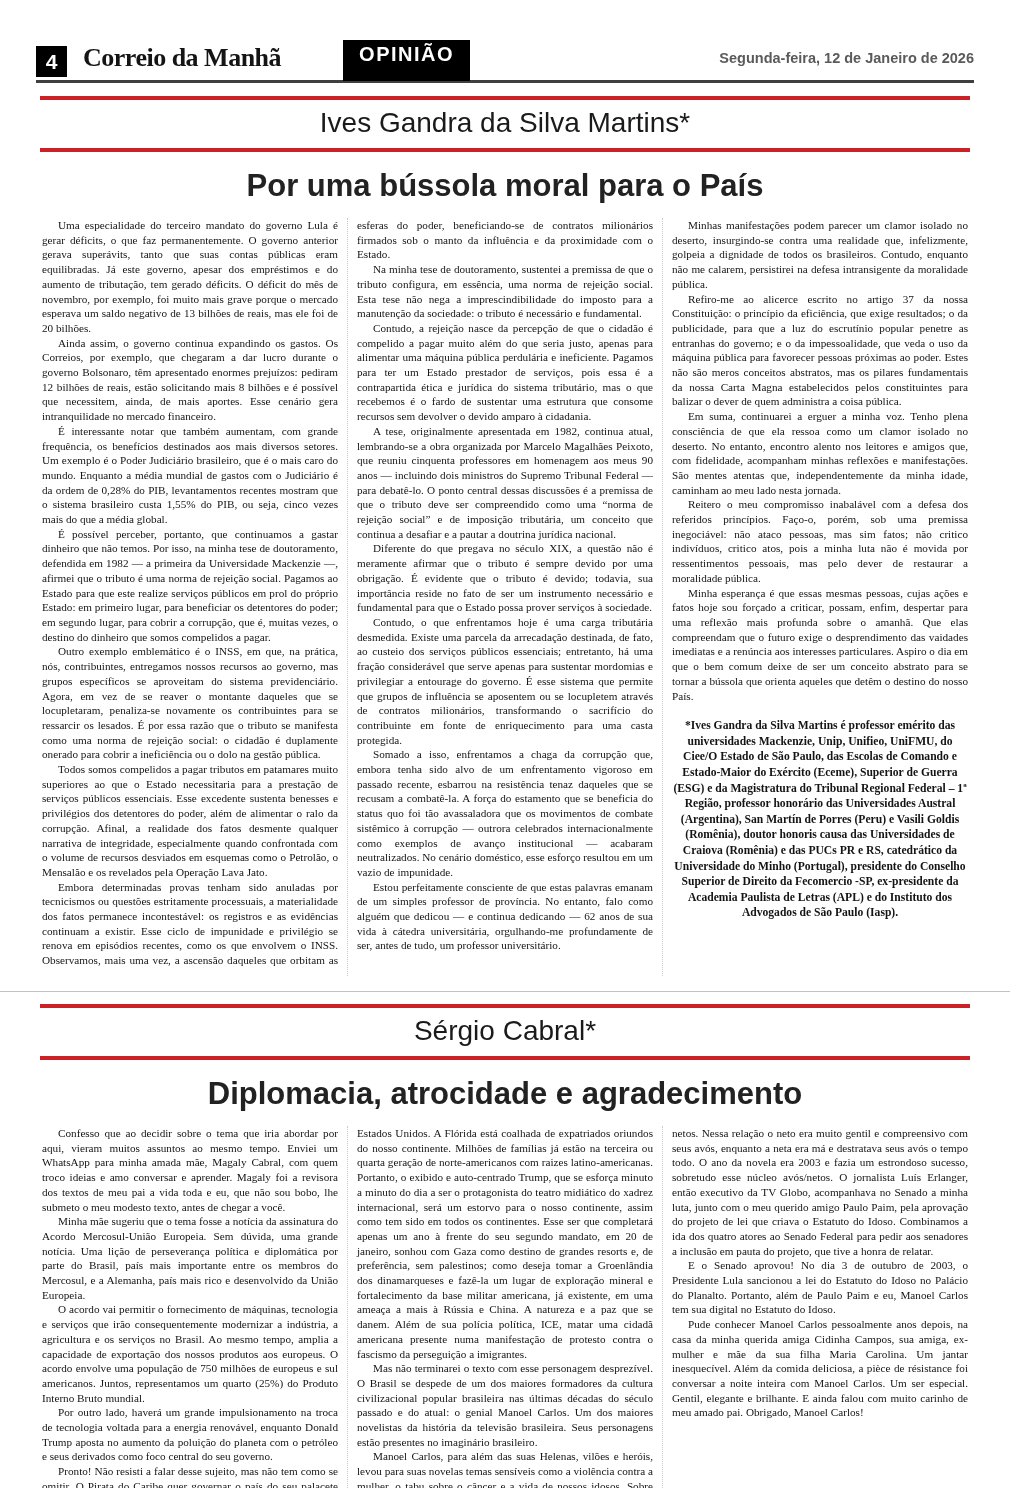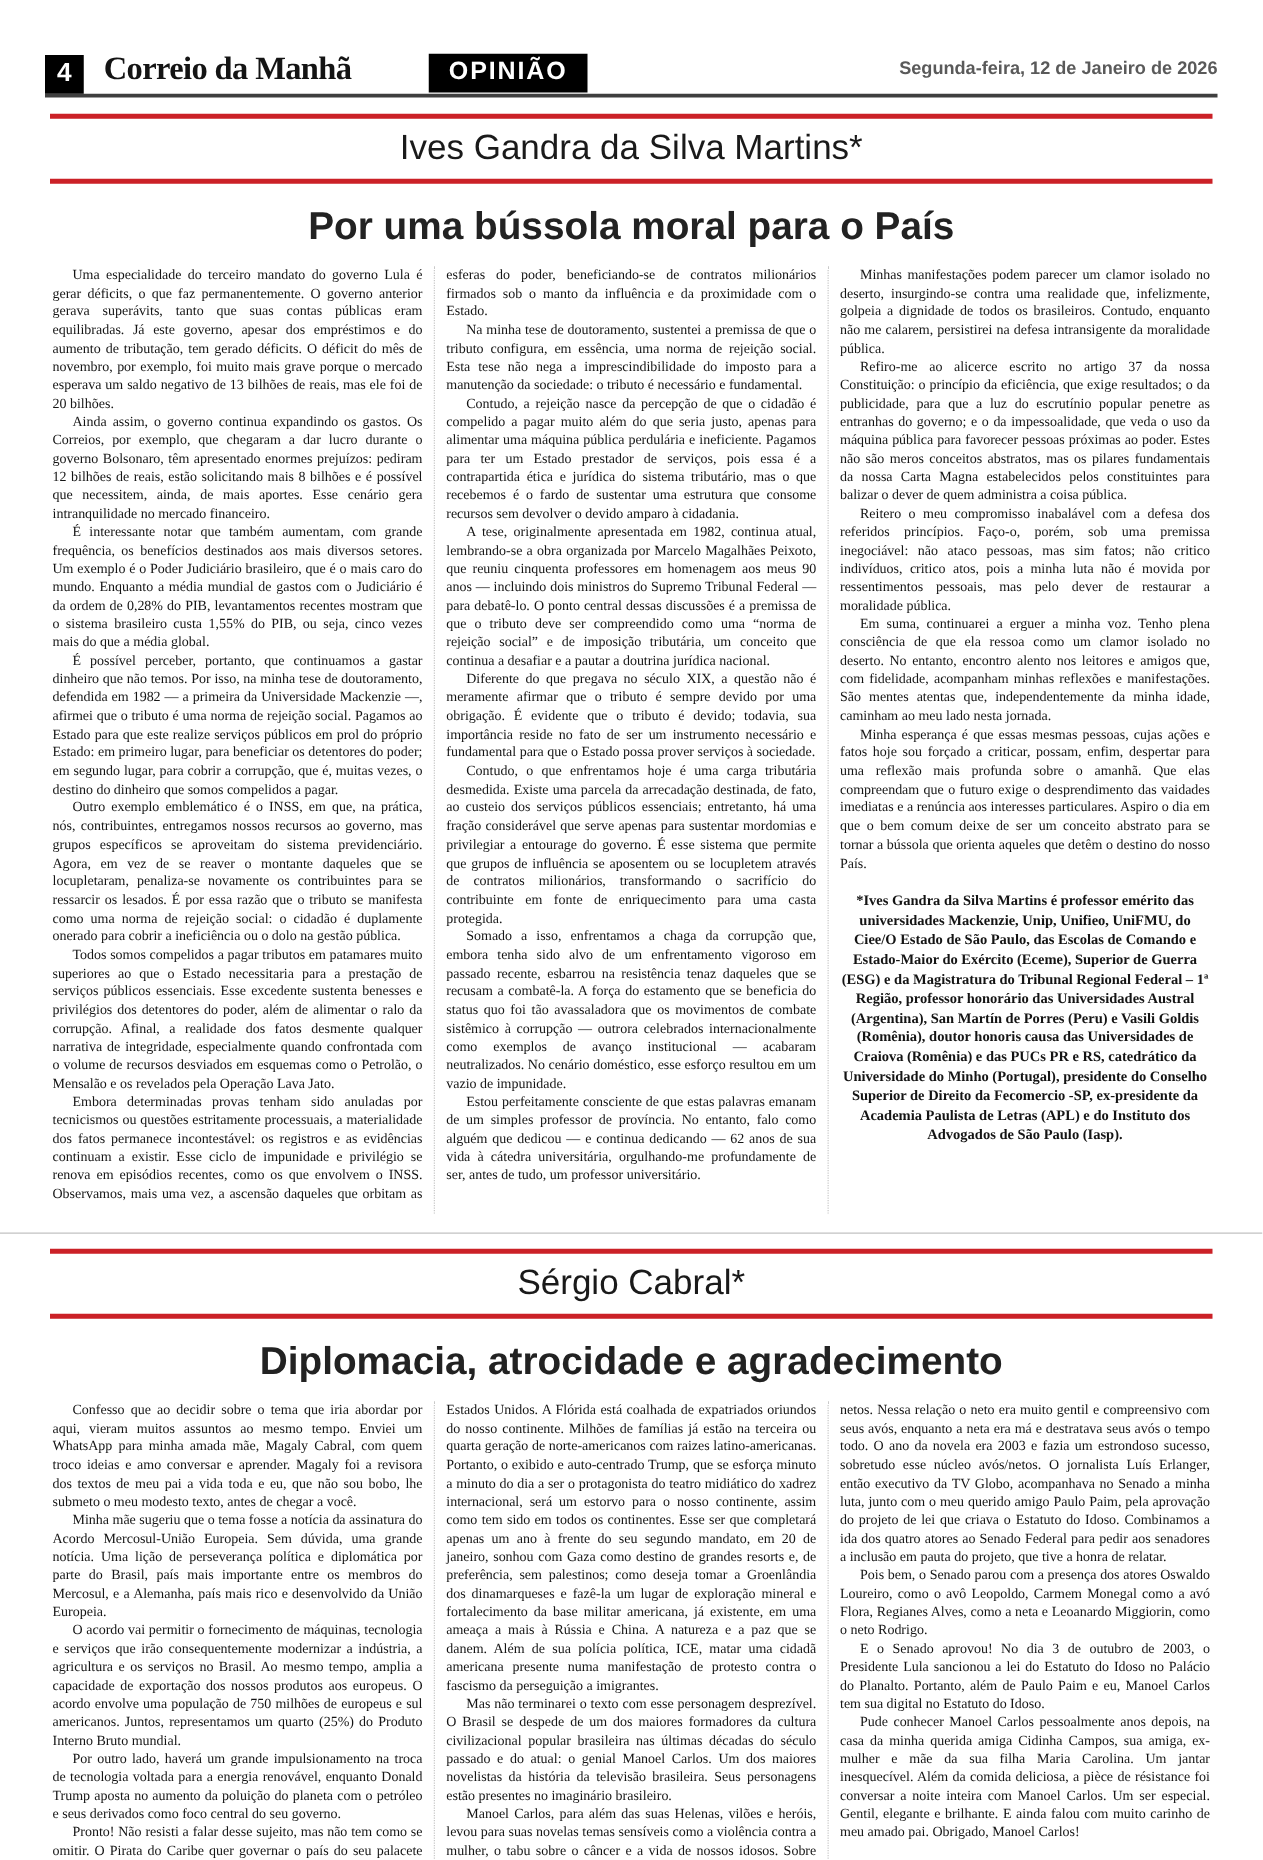--- a/index.html
+++ b/index.html
@@ -31,21 +31,21 @@
     font-family: "Liberation Serif", serif;
     font-weight: bold; font-size: 26px;
     letter-spacing: -0.5px;
     margin-left: 16px;
   }
   .section-badge {
     background: #000; color: #fff;
     font-family: "Liberation Sans", sans-serif;
     font-weight: bold; font-size: 20px;
     letter-spacing: 1.5px;
-    padding: 3px 16px 5px 16px;
+    padding: 3px 16px 15px 16px;
     margin-left: 62px;
     margin-bottom: -6px;
   }
   .date {
     margin-left: auto;
     color: #5a5a5a;
     font-family: "Liberation Sans", sans-serif;
     font-size: 14.5px;
     font-weight: bold;
   }
@@ -130,22 +130,22 @@
           <p>Embora determinadas provas tenham sido anuladas por tecnicismos ou questões estritamente processuais, a materialidade dos fatos permanece incontestável: os registros e as evidências continuam a existir. Esse ciclo de impunidade e privilégio se renova em episódios recentes, como os que envolvem o INSS. Observamos, mais uma vez, a ascensão daqueles que orbitam as esferas do poder, beneficiando-se de contratos milionários firmados sob o manto da influência e da proximidade com o Estado.</p>
           <p>Na minha tese de doutoramento, sustentei a premissa de que o tributo configura, em essência, uma norma de rejeição social. Esta tese não nega a imprescindibilidade do imposto para a manutenção da sociedade: o tributo é necessário e fundamental.</p>
           <p>Contudo, a rejeição nasce da percepção de que o cidadão é compelido a pagar muito além do que seria justo, apenas para alimentar uma máquina pública perdulária e ineficiente. Pagamos para ter um Estado prestador de serviços, pois essa é a contrapartida ética e jurídica do sistema tributário, mas o que recebemos é o fardo de sustentar uma estrutura que consome recursos sem devolver o devido amparo à cidadania.</p>
           <p>A tese, originalmente apresentada em 1982, continua atual, lembrando-se a obra organizada por Marcelo Magalhães Peixoto, que reuniu cinquenta professores em homenagem aos meus 90 anos — incluindo dois ministros do Supremo Tribunal Federal — para debatê-lo. O ponto central dessas discussões é a premissa de que o tributo deve ser compreendido como uma “norma de rejeição social” e de imposição tributária, um conceito que continua a desafiar e a pautar a doutrina jurídica nacional.</p>
           <p>Diferente do que pregava no século XIX, a questão não é meramente afirmar que o tributo é sempre devido por uma obrigação. É evidente que o tributo é devido; todavia, sua importância reside no fato de ser um instrumento necessário e fundamental para que o Estado possa prover serviços à sociedade.</p>
           <p>Contudo, o que enfrentamos hoje é uma carga tributária desmedida. Existe uma parcela da arrecadação destinada, de fato, ao custeio dos serviços públicos essenciais; entretanto, há uma fração considerável que serve apenas para sustentar mordomias e privilegiar a entourage do governo. É esse sistema que permite que grupos de influência se aposentem ou se locupletem através de contratos milionários, transformando o sacrifício do contribuinte em fonte de enriquecimento para uma casta protegida.</p>
           <p>Somado a isso, enfrentamos a chaga da corrupção que, embora tenha sido alvo de um enfrentamento vigoroso em passado recente, esbarrou na resistência tenaz daqueles que se recusam a combatê-la. A força do estamento que se beneficia do status quo foi tão avassaladora que os movimentos de combate sistêmico à corrupção — outrora celebrados internacionalmente como exemplos de avanço institucional — acabaram neutralizados. No cenário doméstico, esse esforço resultou em um vazio de impunidade.</p>
           <p>Estou perfeitamente consciente de que estas palavras emanam de um simples professor de província. No entanto, falo como alguém que dedicou — e continua dedicando — 62 anos de sua vida à cátedra universitária, orgulhando-me profundamente de ser, antes de tudo, um professor universitário.</p>
           <p>Minhas manifestações podem parecer um clamor isolado no deserto, insurgindo-se contra uma realidade que, infelizmente, golpeia a dignidade de todos os brasileiros. Contudo, enquanto não me calarem, persistirei na defesa intransigente da moralidade pública.</p>
           <p>Refiro-me ao alicerce escrito no artigo 37 da nossa Constituição: o princípio da eficiência, que exige resultados; o da publicidade, para que a luz do escrutínio popular penetre as entranhas do governo; e o da impessoalidade, que veda o uso da máquina pública para favorecer pessoas próximas ao poder. Estes não são meros conceitos abstratos, mas os pilares fundamentais da nossa Carta Magna estabelecidos pelos constituintes para balizar o dever de quem administra a coisa pública.</p>
+          <p>Em suma, continuarei a erguer a minha voz. Tenho plena consciência de que ela ressoa como um clamor isolado no deserto. No entanto, encontro alento nos leitores e amigos que, com fidelidade, acompanham minhas reflexões e manifestações. São mentes atentas que, independentemente da minha idade, caminham ao meu lado nesta jornada.</p>
           <p>Reitero o meu compromisso inabalável com a defesa dos referidos princípios. Faço-o, porém, sob uma premissa inegociável: não ataco pessoas, mas sim fatos; não critico indivíduos, critico atos, pois a minha luta não é movida por ressentimentos pessoais, mas pelo dever de restaurar a moralidade pública.</p>
-          <p>Em suma, continuarei a erguer a minha voz. Tenho plena consciência de que ela ressoa como um clamor isolado no deserto. No entanto, encontro alento nos leitores e amigos que, com fidelidade, acompanham minhas reflexões e manifestações. São mentes atentas que, independentemente da minha idade, caminham ao meu lado nesta jornada.</p>
           <p>Minha esperança é que essas mesmas pessoas, cujas ações e fatos hoje sou forçado a criticar, possam, enfim, despertar para uma reflexão mais profunda sobre o amanhã. Que elas compreendam que o futuro exige o desprendimento das vaidades imediatas e a renúncia aos interesses particulares. Aspiro o dia em que o bem comum deixe de ser um conceito abstrato para se tornar a bússola que orienta aqueles que detêm o destino do nosso País.</p>
         </div>
       <div class="bio">*Ives Gandra da Silva Martins é professor emérito das universidades Mackenzie, Unip, Unifieo, UniFMU, do Ciee/O Estado de São Paulo, das Escolas de Comando e Estado-Maior do Exército (Eceme), Superior de Guerra (ESG) e da Magistratura do Tribunal Regional Federal – 1ª Região, professor honorário das Universidades Austral (Argentina), San Martín de Porres (Peru) e Vasili Goldis (Romênia), doutor honoris causa das Universidades de Craiova (Romênia) e das PUCs PR e RS, catedrático da Universidade do Minho (Portugal), presidente do Conselho Superior de Direito da Fecomercio -SP, ex-presidente da Academia Paulista de Letras (APL) e do Instituto dos Advogados de São Paulo (Iasp).</div>
     </div>
   </section>
 
   <div class="section-divider"></div>
 
   <section>
     <div class="article-header">
@@ -157,21 +157,20 @@
 
     <div id="article-2-body" class="article-body">
       <div class="paras">
           <p>Confesso que ao decidir sobre o tema que iria abordar por aqui, vieram muitos assuntos ao mesmo tempo. Enviei um WhatsApp para minha amada mãe, Magaly Cabral, com quem troco ideias e amo conversar e aprender. Magaly foi a revisora dos textos de meu pai a vida toda e eu, que não sou bobo, lhe submeto o meu modesto texto, antes de chegar a você.</p>
           <p>Minha mãe sugeriu que o tema fosse a notícia da assinatura do Acordo Mercosul-União Europeia. Sem dúvida, uma grande notícia. Uma lição de perseverança política e diplomática por parte do Brasil, país mais importante entre os membros do Mercosul, e a Alemanha, país mais rico e desenvolvido da União Europeia.</p>
           <p>O acordo vai permitir o fornecimento de máquinas, tecnologia e serviços que irão consequentemente modernizar a indústria, a agricultura e os serviços no Brasil. Ao mesmo tempo, amplia a capacidade de exportação dos nossos produtos aos europeus. O acordo envolve uma população de 750 milhões de europeus e sul americanos. Juntos, representamos um quarto (25%) do Produto Interno Bruto mundial.</p>
           <p>Por outro lado, haverá um grande impulsionamento na troca de tecnologia voltada para a energia renovável, enquanto Donald Trump aposta no aumento da poluição do planeta com o petróleo e seus derivados como foco central do seu governo.</p>
           <p>Pronto! Não resisti a falar desse sujeito, mas não tem como se omitir. O Pirata do Caribe quer governar o país do seu palacete cafona em Mar a Lago, Flórida. De lá, quer ser o imperador da América Latina. Uma região que ele considera o quintal dos Estados Unidos. A Flórida está coalhada de expatriados oriundos do nosso continente. Milhões de famílias já estão na terceira ou quarta geração de norte-americanos com raizes latino-americanas. Portanto, o exibido e auto-centrado Trump, que se esforça minuto a minuto do dia a ser o protagonista do teatro midiático do xadrez internacional, será um estorvo para o nosso continente, assim como tem sido em todos os continentes. Esse ser que completará apenas um ano à frente do seu segundo mandato, em 20 de janeiro, sonhou com Gaza como destino de grandes resorts e, de preferência, sem palestinos; como deseja tomar a Groenlândia dos dinamarqueses e fazê-la um lugar de exploração mineral e fortalecimento da base militar americana, já existente, em uma ameaça a mais à Rússia e China. A natureza e a paz que se danem. Além de sua polícia política, ICE, matar uma cidadã americana presente numa manifestação de protesto contra o fascismo da perseguição a imigrantes.</p>
           <p>Mas não terminarei o texto com esse personagem desprezível. O Brasil se despede de um dos maiores formadores da cultura civilizacional popular brasileira nas últimas décadas do século passado e do atual: o genial Manoel Carlos. Um dos maiores novelistas da história da televisão brasileira. Seus personagens estão presentes no imaginário brasileiro.</p>
           <p>Manoel Carlos, para além das suas Helenas, vilões e heróis, levou para suas novelas temas sensíveis como a violência contra a mulher, o tabu sobre o câncer e a vida de nossos idosos. Sobre esse tema, idoso, Manoel Carlos o inseriu na novela Mulheres Apaixonadas. Um casal de avós vivia junto com um casal de netos. Nessa relação o neto era muito gentil e compreensivo com seus avós, enquanto a neta era má e destratava seus avós o tempo todo. O ano da novela era 2003 e fazia um estrondoso sucesso, sobretudo esse núcleo avós/netos. O jornalista Luís Erlanger, então executivo da TV Globo, acompanhava no Senado a minha luta, junto com o meu querido amigo Paulo Paim, pela aprovação do projeto de lei que criava o Estatuto do Idoso. Combinamos a ida dos quatro atores ao Senado Federal para pedir aos senadores a inclusão em pauta do projeto, que tive a honra de relatar.</p>
-          <p>Pois bem, o Senado parou com a presença dos atores Oswaldo Loureiro, como o avô Leopoldo, Carmem Monegal como a avó Flora, Regianes Alves, como a neta e Leoanardo Miggiorin, como o neto Rodrigo.</p>
           <p>E o Senado aprovou! No dia 3 de outubro de 2003, o Presidente Lula sancionou a lei do Estatuto do Idoso no Palácio do Planalto. Portanto, além de Paulo Paim e eu, Manoel Carlos tem sua digital no Estatuto do Idoso.</p>
           <p>Pude conhecer Manoel Carlos pessoalmente anos depois, na casa da minha querida amiga Cidinha Campos, sua amiga, ex-mulher e mãe da sua filha Maria Carolina. Um jantar inesquecível. Além da comida deliciosa, a pièce de résistance foi conversar a noite inteira com Manoel Carlos. Um ser especial. Gentil, elegante e brilhante. E ainda falou com muito carinho de meu amado pai. Obrigado, Manoel Carlos!</p>
         </div>
 
     </div>
   </section>
 
 </div>
 
 </body></html>

